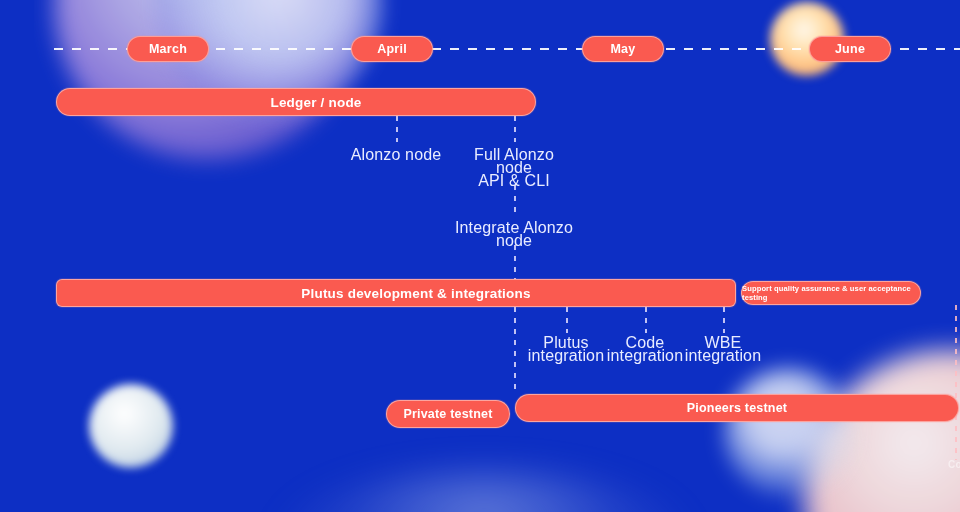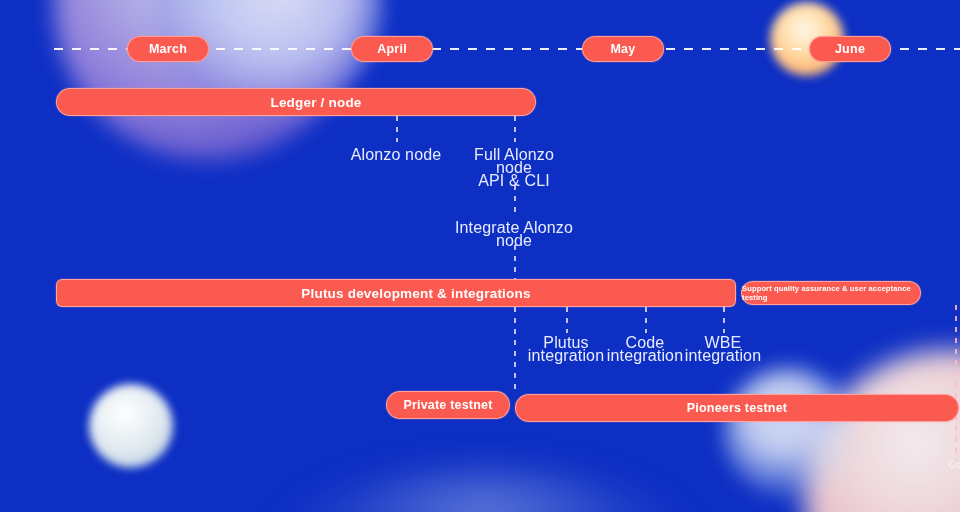--- a/index.html
+++ b/index.html
@@ -163,21 +163,21 @@
       <div class="vline" style="left: 480px; top: 307px; height: 82px;"></div>
       <div class="vline" style="left: 532px; top: 307px; height: 26px;"></div>
       <div class="vline" style="left: 611px; top: 307px; height: 26px;"></div>
       <div class="vline" style="left: 689px; top: 307px; height: 26px;"></div>
       <div class="vline pinkish" style="left: 921px; top: 305px; height: 155px;"></div>
     </div>
   <div id="bar-layer">
       <div class="bar lg" style="left: 22px; top: 88px; width: 480px; height: 28px; border-radius: 14px;">Ledger / node</div>
       <div class="bar lg" style="left: 22px; top: 279px; width: 680px; height: 28px; border-radius: 6px;">Plutus development &amp; integrations</div>
       <div class="bar sm" style="left: 707px; top: 281px; width: 180px; height: 24px; border-radius: 12px;">Support quality assurance &amp; user acceptance testing</div>
-      <div class="bar md" style="left: 352px; top: 391px; width: 124px; height: 28px; border-radius: 14px;">Private testnet</div>
+      <div class="bar md" style="left: 352px; top: 400px; width: 124px; height: 28px; border-radius: 14px;">Private testnet</div>
       <div class="bar md" style="left: 481px; top: 394px; width: 444px; height: 28px; border-radius: 14px;">Pioneers testnet</div>
     </div>
   <div id="caption-layer">
       <div class="caption" style="left: 310px; top: 148px; width: 104px;">Alonzo node</div>
       <div class="caption" style="left: 424px; top: 148px; width: 112px;">Full Alonzo node
 API &amp; CLI</div>
       <div class="caption" style="left: 412px; top: 221px; width: 136px;">Integrate Alonzo node</div>
       <div class="caption" style="left: 492px; top: 336px; width: 80px;">Plutus
 integration</div>
       <div class="caption" style="left: 571px; top: 336px; width: 80px;">Code

